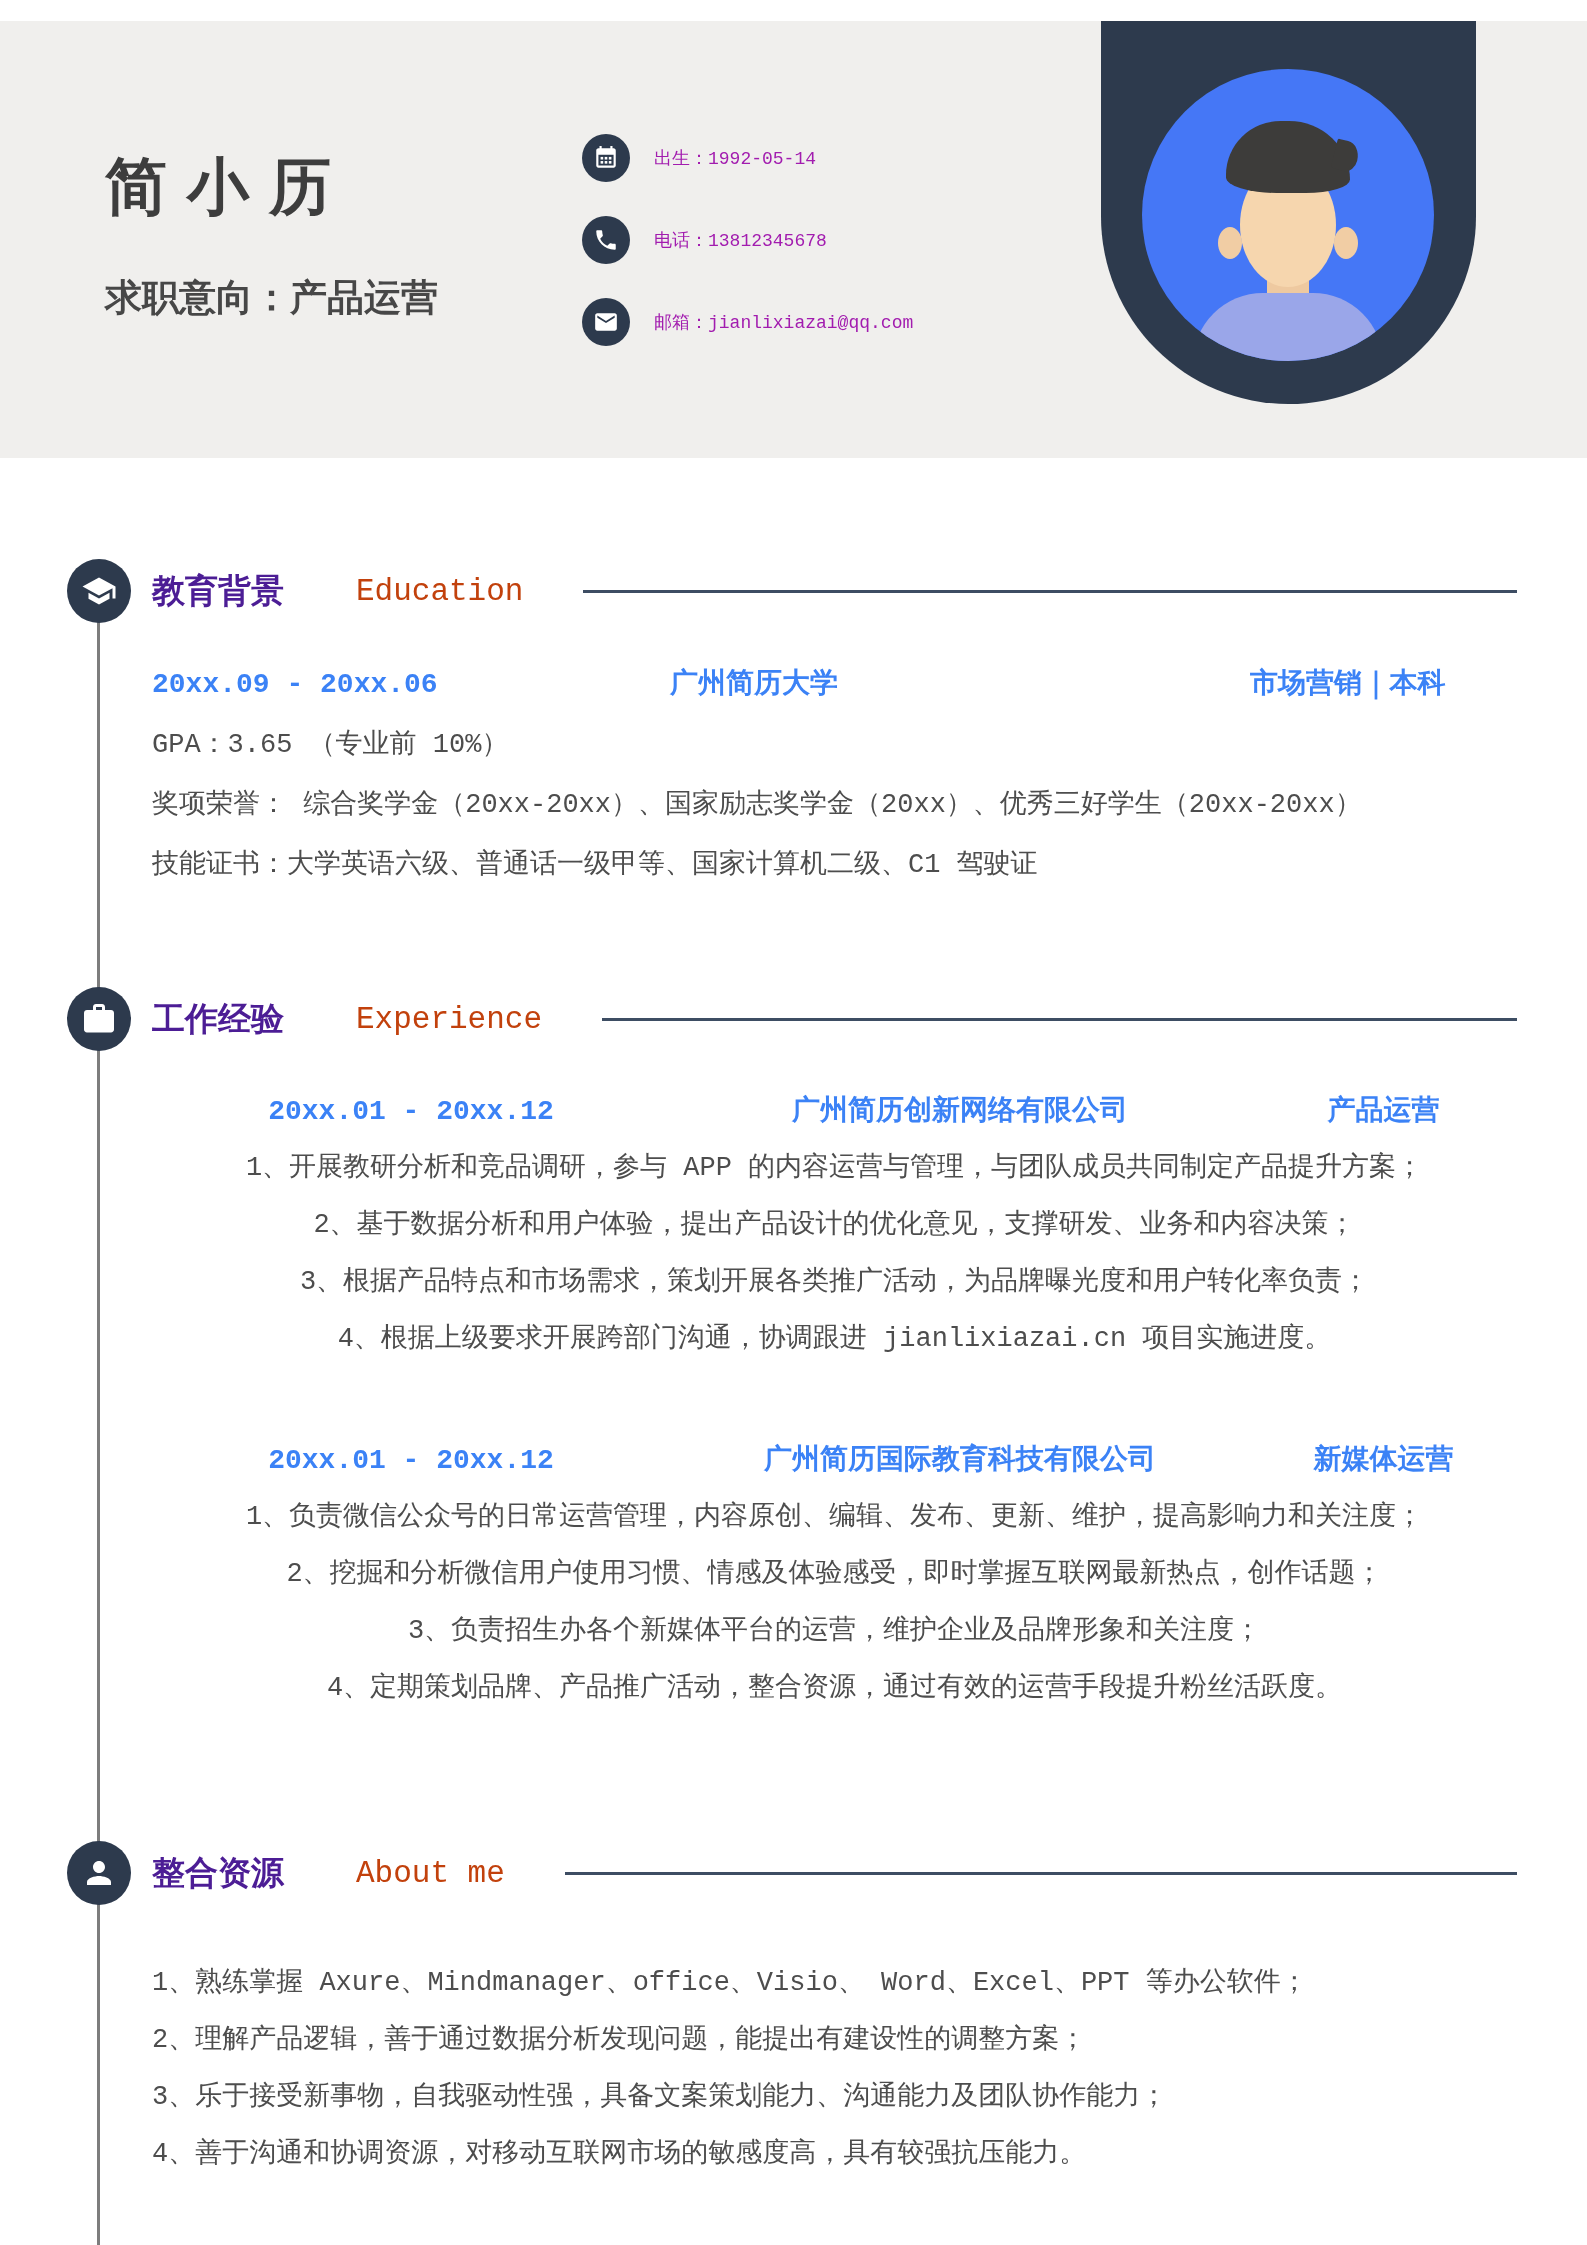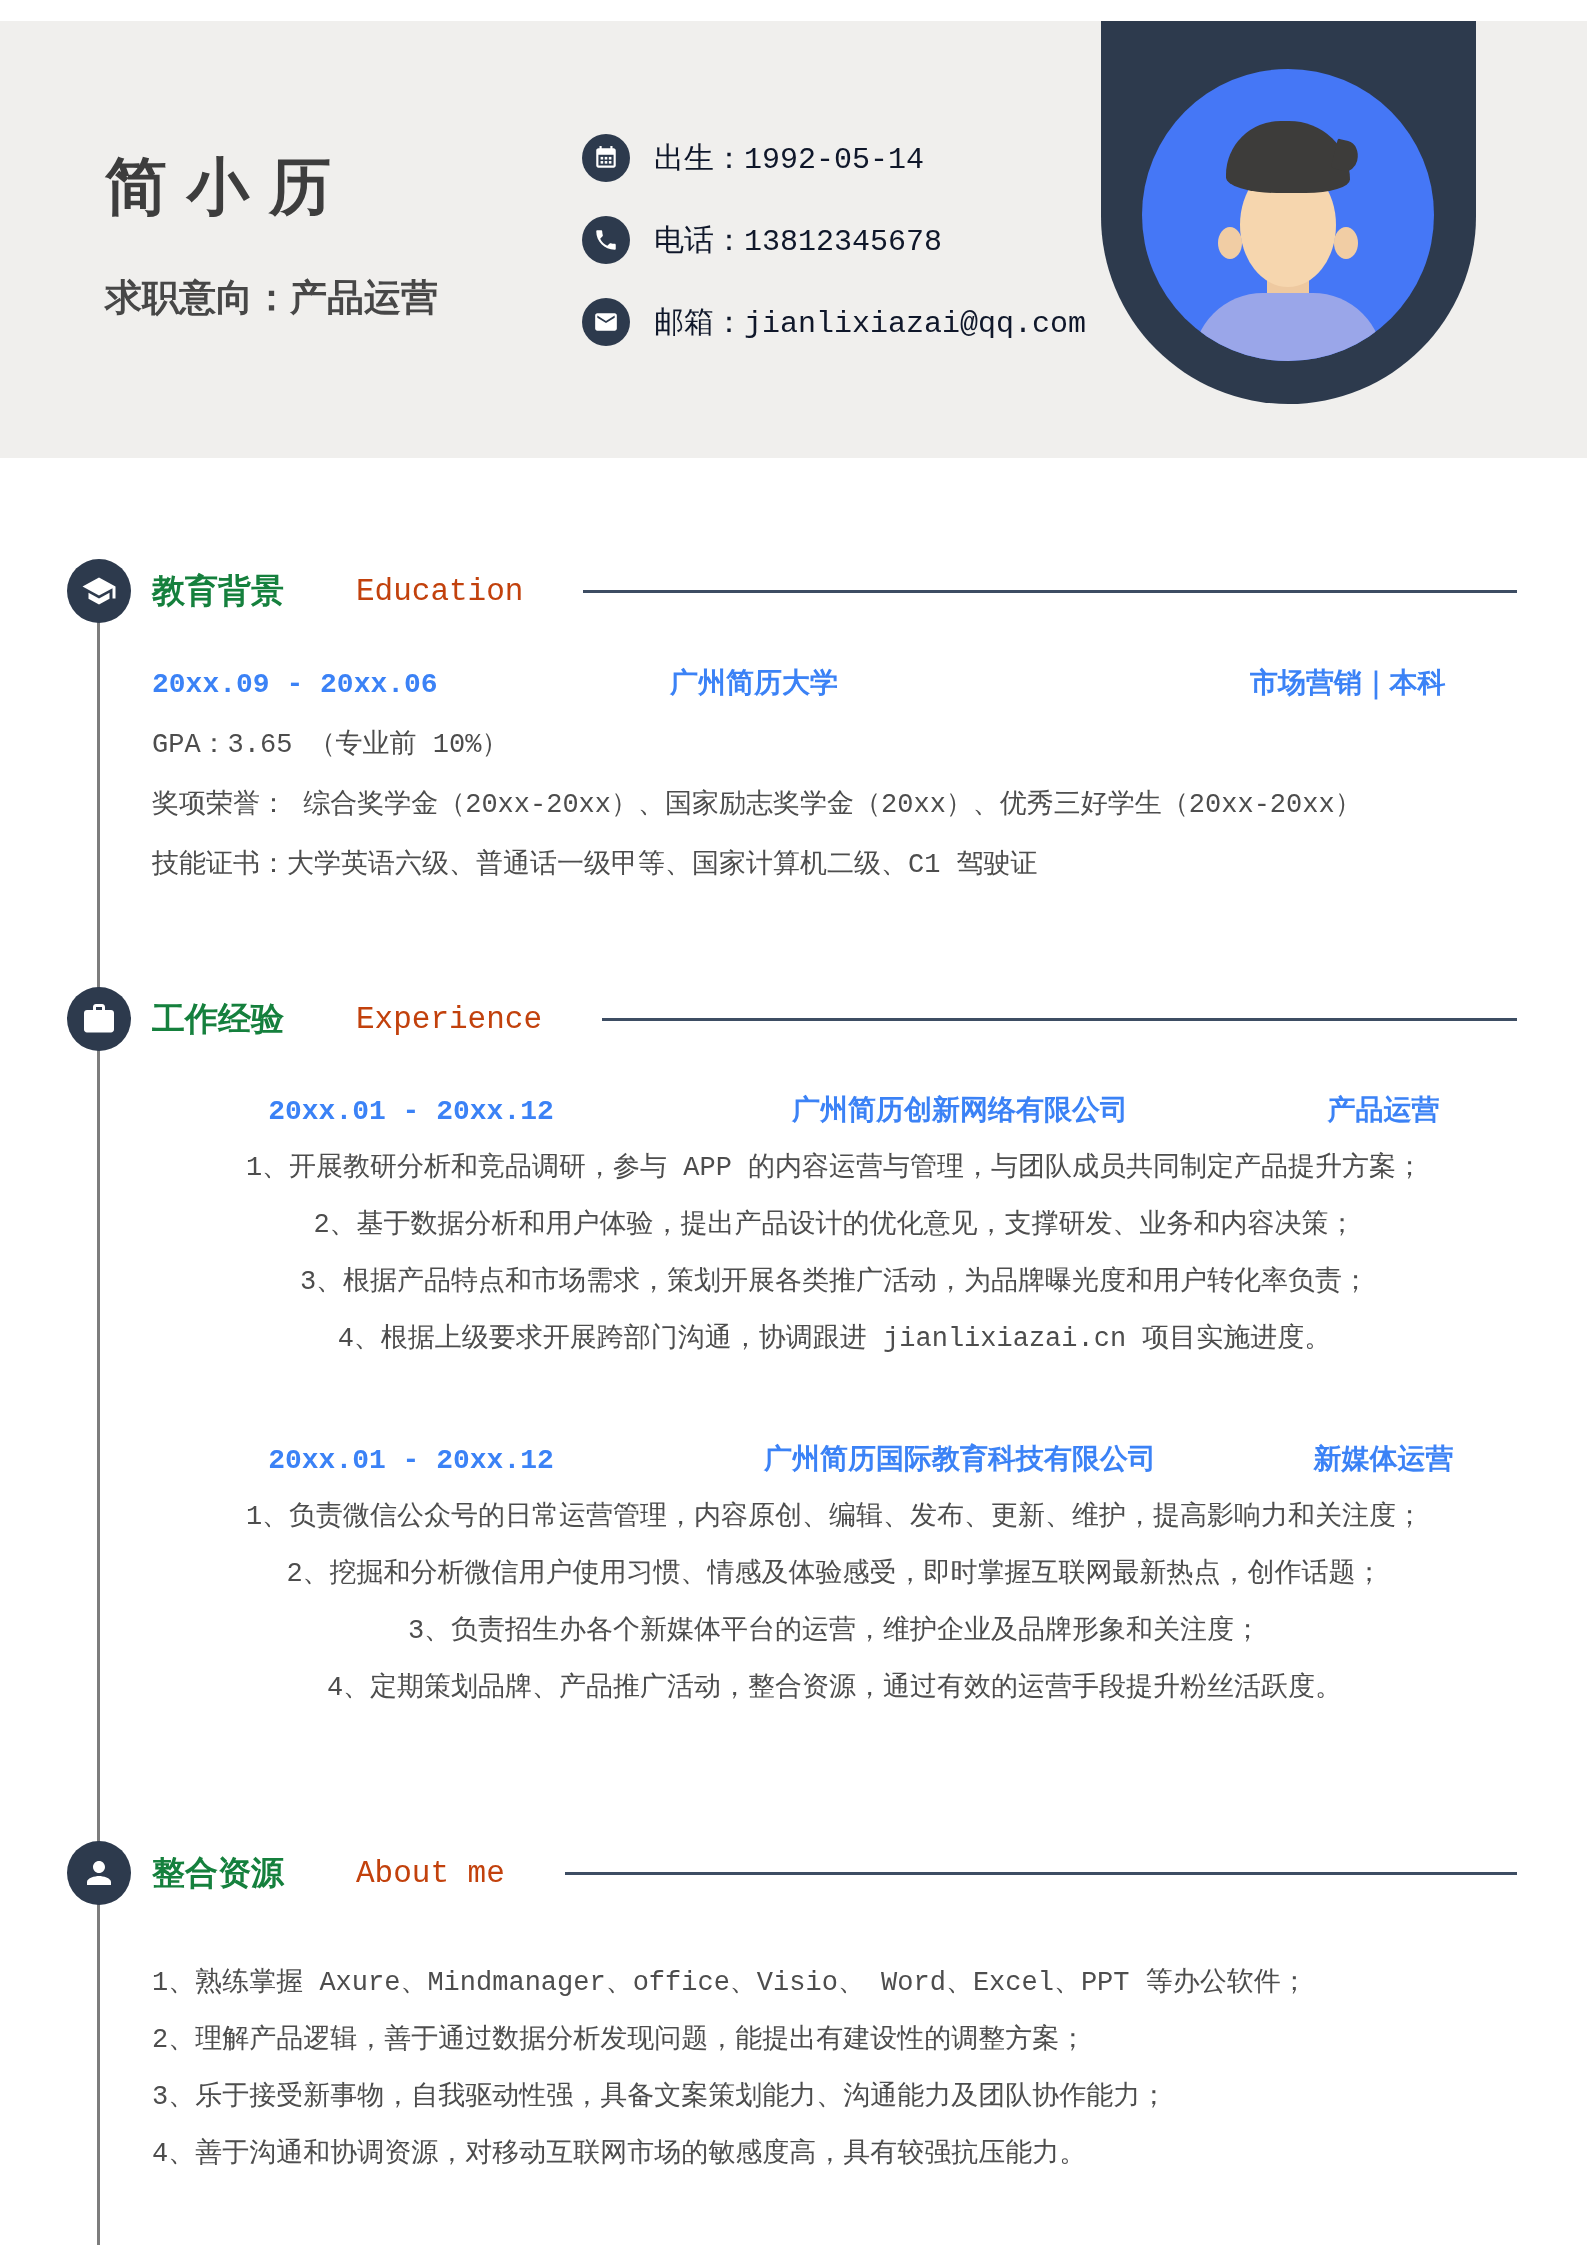--- a/index.html
+++ b/index.html
@@ -8,40 +8,40 @@
     font-family:Liberation Mono, monospace; overflow:hidden;margin-top:21px;
   }
   
   .header { position:absolute; top:0; left:0; width:1587px; height:437px; background:#f0efed; }
   .name { position:absolute; left:105px; top:124px; font-size:62px; font-weight:700; color:#3d3d3d; letter-spacing:20px; white-space:nowrap; }
   .objective { position:absolute; left:105px; top:252px; font-size:37px; font-weight:700; color:#474747; white-space:nowrap; }
   .contacts { position:absolute; left:582px; top:113px; display:flex; flex-direction:column; gap:34px; }
   .contact-row { display:flex; align-items:center; height:48px; }
   .cicon { width:48px; height:48px; border-radius:50%; background:#2d3a4d; display:flex; align-items:center; justify-content:center; flex:none; }
   .cicon svg { width:26px; height:26px; display:block; }
-  .ctext { margin-left:24px; font-size:30px; color:#0f172a; white-space:nowrap; }
+  .ctext { margin-left:24px; font-size:18px; color:#a21caf; white-space:nowrap; }
   
   .avatar-badge { position:absolute; top:0; right:111px; width:375px; height:383px; background:#2d3a4d; border-radius:0 0 188px 188px; }
   .avatar-circle { position:absolute; left:41px; top:48px; width:292px; height:292px; border-radius:50%; background:#4577f6; overflow:hidden; }
   .p-ear { position:absolute; width:24px; height:32px; border-radius:50%; background:#f1cda4; top:158px; }
   .p-ear.left { left:76px; } .p-ear.right { left:192px; }
   .p-neck { position:absolute; left:125px; top:196px; width:42px; height:58px; background:#eec9a0; border-radius:0 0 14px 14px; }
   .p-face { position:absolute; left:98px; top:94px; width:96px; height:124px; border-radius:50%; background:#f6d6ae; }
   .p-hair { position:absolute; left:84px; top:52px; width:124px; height:72px; background:#3d3c3a; border-radius:52% 58% 42% 48% / 88% 96% 22% 26%; }
   .p-hair::after { content:""; position:absolute; right:-8px; top:20px; width:24px; height:30px; background:#3d3c3a; border-radius:10% 90% 70% 20%; transform:rotate(14deg); }
   .p-shirt { position:absolute; left:51px; top:224px; width:190px; height:70px; background:#9aa6e9; border-radius:95px 95px 0 0; }
   
   .timeline { position:absolute; left:97px; top:570px; bottom:0; width:3px; background:#7d7d7d; z-index:0; }
   
   .sec { position:absolute; left:67px; right:70px; z-index:2; }
   #sec-edu { top:538px; } #sec-exp { top:966px; } #sec-about { top:1820px; }
   .sec-head { display:flex; align-items:center; height:64px; }
   .sec-icon { width:64px; height:64px; border-radius:50%; background:#2d3a4d; display:flex; align-items:center; justify-content:center; flex:none; }
   .sec-icon svg { width:36px; height:36px; display:block; }
-  .sec-zh { margin-left:21px; font-size:33px; font-weight:700; color:#15803d; white-space:nowrap; }
+  .sec-zh { margin-left:21px; font-size:33px; font-weight:700; color:#4c1d95; white-space:nowrap; }
   .sec-en { margin-left:72px; font-size:31px; color:#c2410c; white-space:nowrap; }
   .sec-rule { flex:1; height:3px; background:#3d4d63; margin-left:60px; }
   .sec-body { margin-left:85px; font-size:27px; color:#4d4d4d; }
   .sec-body p { margin:0; }
   #sec-edu .sec-body { margin-top:32px; }
   #sec-edu .sec-body p { line-height:60px; }
   .row3 { display:grid; grid-template-columns:518px 580px 1fr; font-weight:700; color:#3b82f6; font-size:28px; }
   #sec-edu .row3 { line-height:60px; }
   .job .row3, .job p { line-height:57px;text-align:center; }
   .job.job1 { margin-top:32px; }

